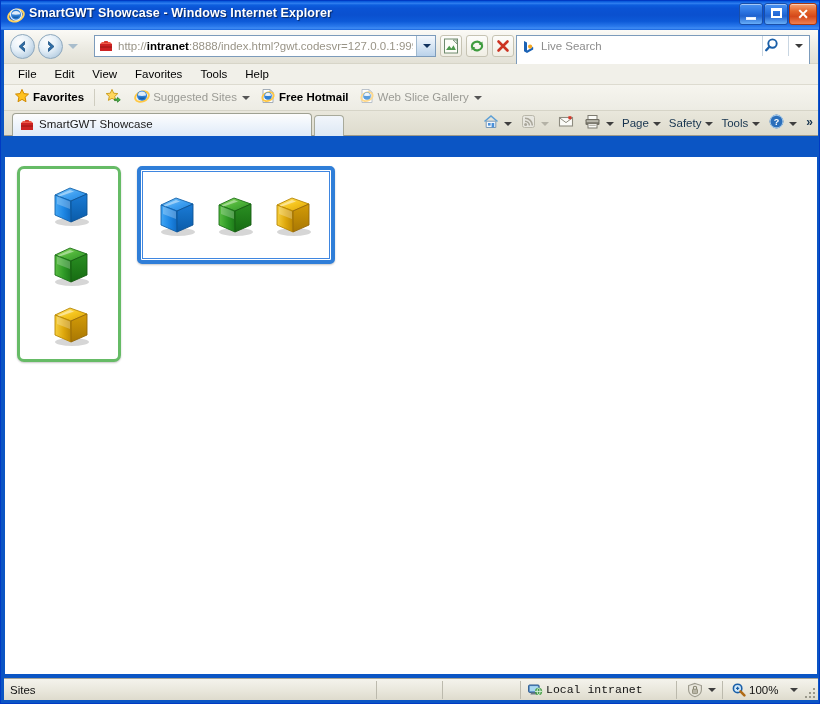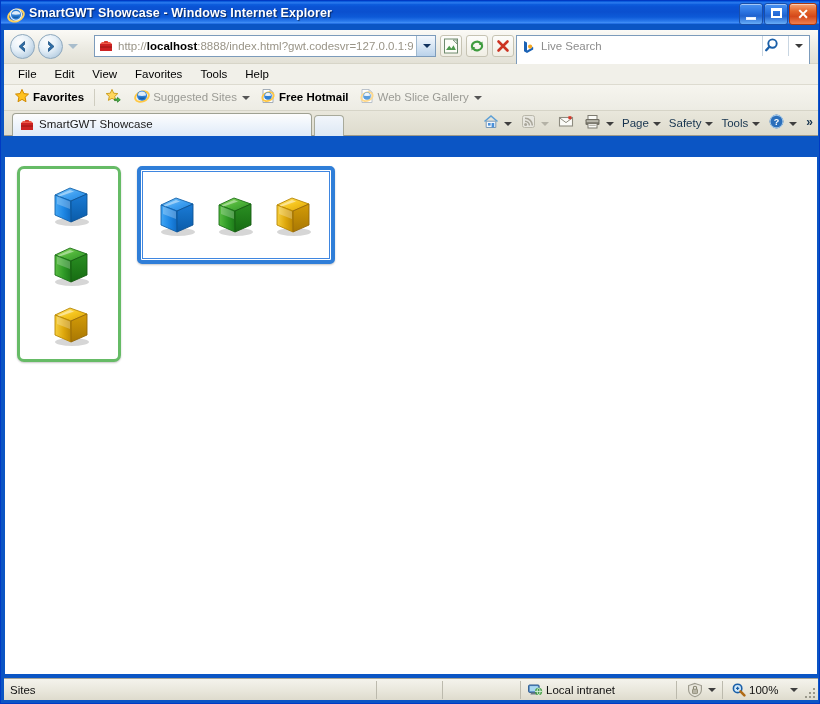--- a/index.html
+++ b/index.html
@@ -22,21 +22,21 @@
     background: #0b55c4;
     border: 1px solid #003ac4;
     overflow: hidden;
   }
 
   
   .titlebar {
     position: absolute;
     left: 0; top: 0;
     width: 820px;
-    height: 23px;
+    height: 29px;
     background: linear-gradient(to bottom,
         #0a59d6 0%, #0e5fe0 3%, #2f7ff0 8%, #0d5ede 14%,
         #0a53d4 25%, #0a50cf 48%, #0d5ad8 70%, #2a79ec 88%,
         #3f8cf5 94%, #1763dd 100%);
     box-sizing: border-box;
   }
   .titlebar .tb-icon {
     position: absolute;
     left: 6px; top: 5px;
     width: 18px; height: 18px;
@@ -463,21 +463,21 @@
 
       <div class="addrbox">
         <span class="addr-icon">
           <svg width="16" height="16" viewBox="0 0 16 16">
             <path d="M2 6 h12 v7 h-12 z" fill="#cc2222"></path>
             <path d="M2 6 l2-2 h8 l2 2 z" fill="#ee5b4b"></path>
             <rect x="6" y="3" width="4" height="2" rx="0.6" fill="#d83a2c"></rect>
             <rect x="2" y="8.4" width="12" height="1.3" fill="#a51a18"></rect>
           </svg>
         </span>
-        <span class="addr-url"><span>http://</span><b>localhost</b><span>:8888/index.html?gwt.codesvr=127.0.0.1:999</span></span>
+        <span class="addr-url"><span>http://</span><b>intranet</b><span>:8888/index.html?gwt.codesvr=127.0.0.1:999</span></span>
         <span class="addr-drop">
             <i></i>
           </span>
       </div>
 
       <div class="iconbtn framed" style="left:436px;">
         <svg width="20" height="20" viewBox="0 0 20 20">
           <rect x="3.5" y="3" width="13" height="14" fill="#fdfdf8" stroke="#6e8a6e" stroke-width="1"></rect>
           <path d="M5 14 l3.2-4.2 2.2 2.6 2.1-3.2 2.4 4.8 z" fill="#4e9b4e"></path>
           <path d="M12 4 l4 0 0 4 z" fill="#e8f2e8" stroke="#6e8a6e" stroke-width="0.8"></path>
@@ -786,21 +786,21 @@
     <span class="sb-sep" style="left:516px;"></span>
     <span style="position:absolute; left:523px; top:3px;">
       <svg width="16" height="16" viewBox="0 0 16 16">
         <rect x="1.6" y="3" width="10.5" height="7.4" rx="1" fill="#5b8fc9" stroke="#2b5a8e" stroke-width="1"></rect>
         <rect x="2.8" y="4.1" width="8.1" height="5.1" fill="#a8d8f0"></rect>
         <path d="M4.2 10.6 h5.4 l0.8 2 h-7 z" fill="#6e7b88"></path>
         <circle cx="11.6" cy="9.4" r="3.6" fill="#3f9b3f" opacity="0.92"></circle>
         <path d="M8 9.4 h7.2 M11.6 5.8 a5 5 0 0 1 0 7.2 a5 5 0 0 1 0 -7.2" fill="none" stroke="#e3f6e3" stroke-width="0.9"></path>
       </svg>
     </span>
-    <span class="sb-text" style="left:542px;">Local intranet</span>
+    <span class="sb-text" style="left:542px;font-family:Liberation Mono, monospace;">Local intranet</span>
     <span class="sb-sep" style="left:672px;"></span>
     <span style="position:absolute; left:682px; top:3px;">
       <svg width="18" height="16" viewBox="0 0 18 16">
         <path d="M9 1.4 L15.4 3.6 v4.2 c0 3.4 -3 6 -6.4 7 -3.4 -1 -6.4 -3.6 -6.4 -7 V3.6 Z" fill="#e9e7dd" stroke="#9b998c" stroke-width="1.1"></path>
         <rect x="6.5" y="7.2" width="5" height="4.4" rx="0.7" fill="#b8b5a6" stroke="#85836f" stroke-width="0.8"></rect>
         <path d="M7.4 7.2 V5.8 a1.6 1.6 0 0 1 3.2 0 V7.2" fill="none" stroke="#85836f" stroke-width="1.1"></path>
       </svg>
     </span>
     <span class="sb-caret" style="left:704px;"></span>
     <span class="sb-sep" style="left:718px;"></span>

